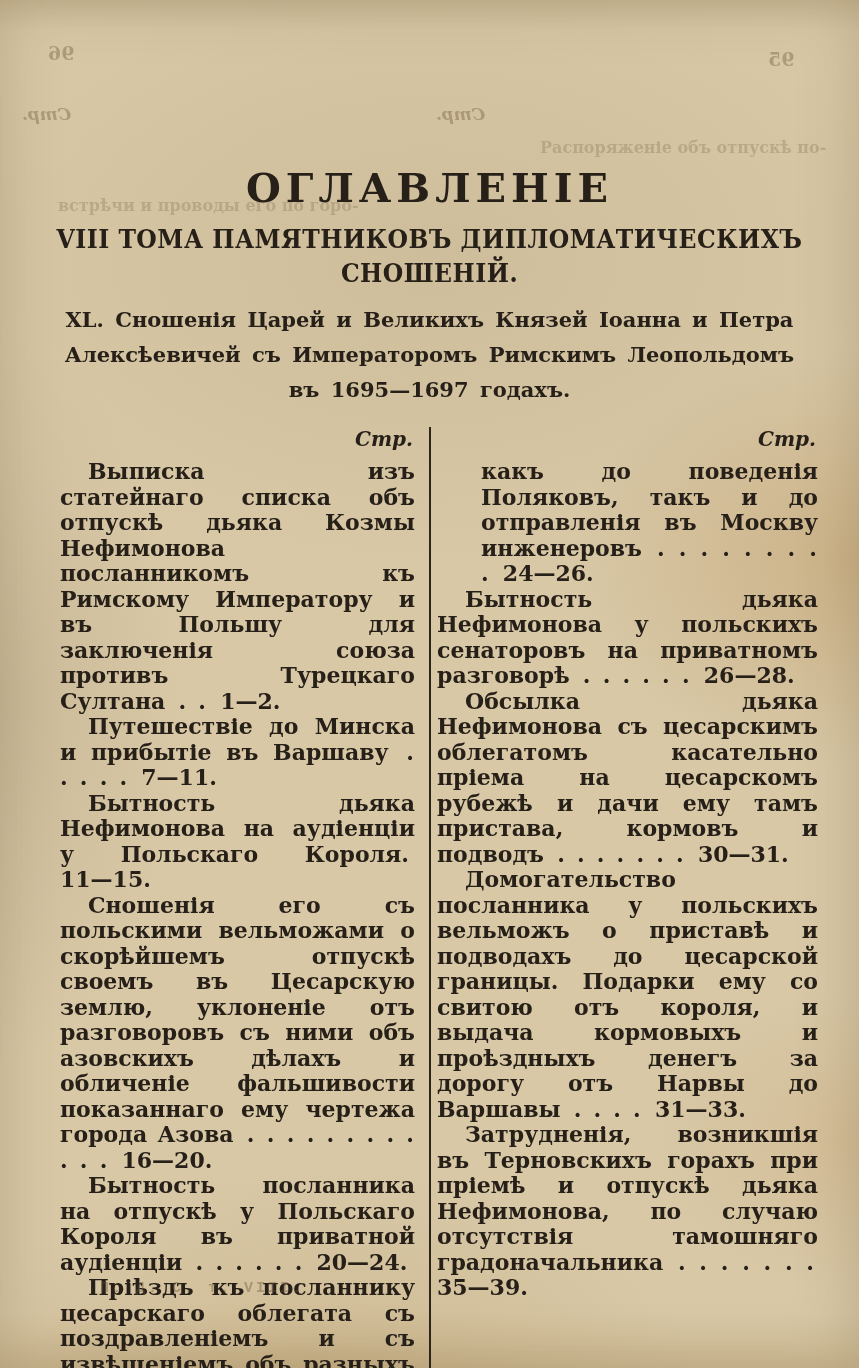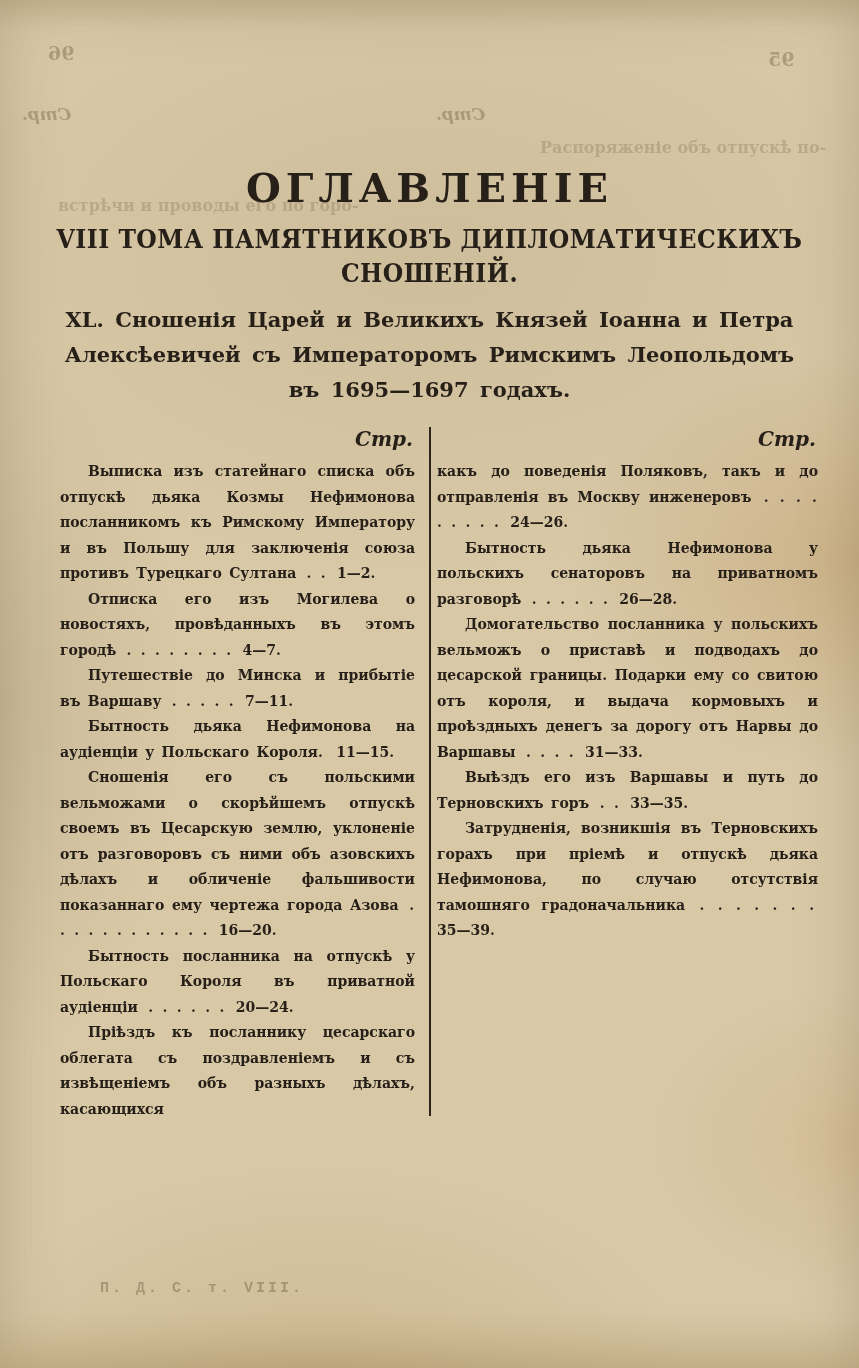--- a/index.html
+++ b/index.html
@@ -62,28 +62,28 @@
   .str-label {
     text-align: right;
     font-style: italic;
     font-weight: bold;
     font-size: 20px;
     line-height: 24px;
     margin: 0 2px 8px 0;
   }
   .entry {
     margin: 0;
-    font-size: 14px;
+    font-size: 22px;
     line-height: 25.5px;
     font-weight: bold;
     text-align: justify;
     text-indent: 28px;
     word-spacing: 2.5px;
   }
-  .entry.cont { text-indent: 0; }
+  .entry.cont { text-indent: 0; margin-left: 44px; }
   .entry .dots { padding: 0 3px; letter-spacing: 1px; }
   .entry .pg { white-space: nowrap; }
 
   
   .bleed {
     position: absolute;
     color: rgba(122,103,72,0.45);
     font-weight: bold;
     pointer-events: none;
     white-space: nowrap;
@@ -128,25 +128,20 @@
 
     <div class="col left">
       <div class="str-label">Стр.</div>
 
       <p class="entry">
         <span>Выписка изъ статейнаго списка объ отпускѣ дьяка Козмы Нефимонова посланникомъ къ Римскому Императору и въ Польшу для заключенія союза противъ Турецкаго Султана</span>
         <span class="dots">. .</span>
         <span class="pg">1—2.</span>
       </p>
       <p class="entry">
-        <span>Отписка его изъ Могилева о новостяхъ, провѣданныхъ въ этомъ городѣ</span>
-        <span class="dots">. . . . . . . .</span>
-        <span class="pg">4—7.</span>
-      </p>
-      <p class="entry">
         <span>Путешествіе до Минска и прибытіе въ Варшаву</span>
         <span class="dots">. . . . .</span>
         <span class="pg">7—11.</span>
       </p>
       <p class="entry">
         <span>Бытность дьяка Нефимонова на аудіенціи у Польскаго Короля.</span>
         <span class="dots"></span>
         <span class="pg">11—15.</span>
       </p>
       <p class="entry">
@@ -173,28 +168,28 @@
         <span>какъ до поведенія Поляковъ, такъ и до отправленія въ Москву инженеровъ</span>
         <span class="dots">. . . . . . . . .</span>
         <span class="pg">24—26.</span>
       </p>
       <p class="entry">
         <span>Бытность дьяка Нефимонова у польскихъ сенаторовъ на приватномъ разговорѣ</span>
         <span class="dots">. . . . . .</span>
         <span class="pg">26—28.</span>
       </p>
       <p class="entry">
+        <span>Обсылка дьяка Нефимонова съ цесарскимъ облегатомъ касательно пріема на цесарскомъ рубежѣ и дачи ему тамъ пристава, кормовъ и подводъ</span>
+        <span class="dots">. . . . . . .</span>
+        <span class="pg">30—31.</span>
+      </p>
+      <p class="entry">
         <span>Домогательство посланника у польскихъ вельможъ о приставѣ и подводахъ до цесарской границы. Подарки ему со свитою отъ короля, и выдача кормовыхъ и проѣздныхъ денегъ за дорогу отъ Нарвы до Варшавы</span>
         <span class="dots">. . . .</span>
         <span class="pg">31—33.</span>
-      </p>
-      <p class="entry">
-        <span>Выѣздъ его изъ Варшавы и путь до Терновскихъ горъ</span>
-        <span class="dots">. .</span>
-        <span class="pg">33—35.</span>
       </p>
       <p class="entry">
         <span>Затрудненія, возникшія въ Терновскихъ горахъ при пріемѣ и отпускѣ дьяка Нефимонова, по случаю отсутствія тамошняго градоначальника</span>
         <span class="dots">. . . . . . .</span>
         <span class="pg">35—39.</span>
       </p>
     </div>
   </div>
 
   <span class="signature">П. Д. С. т. VIII.</span>

